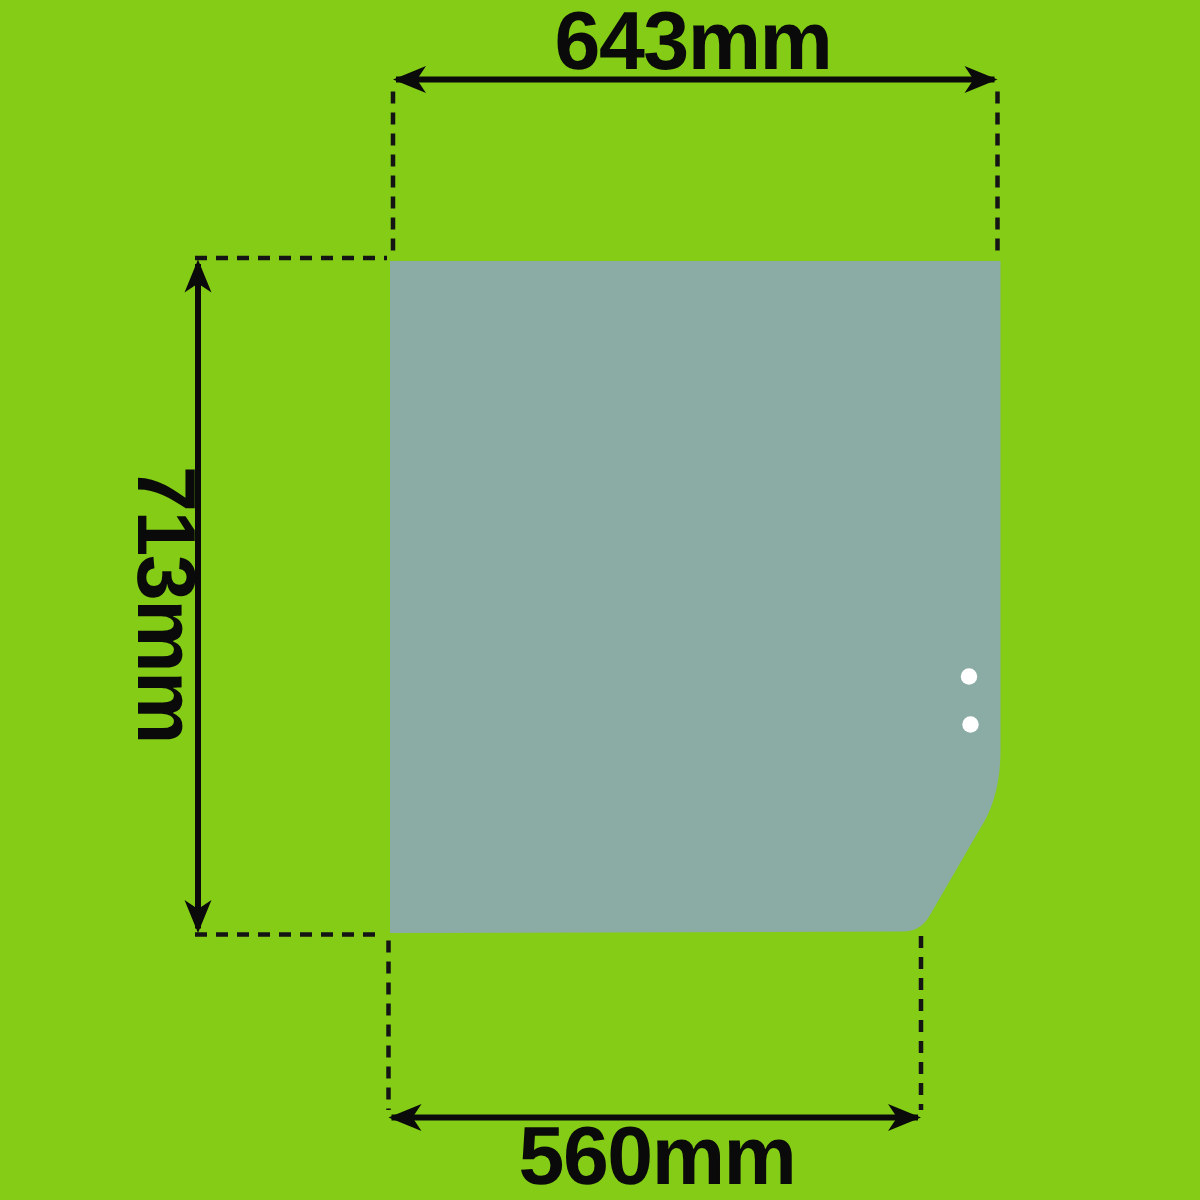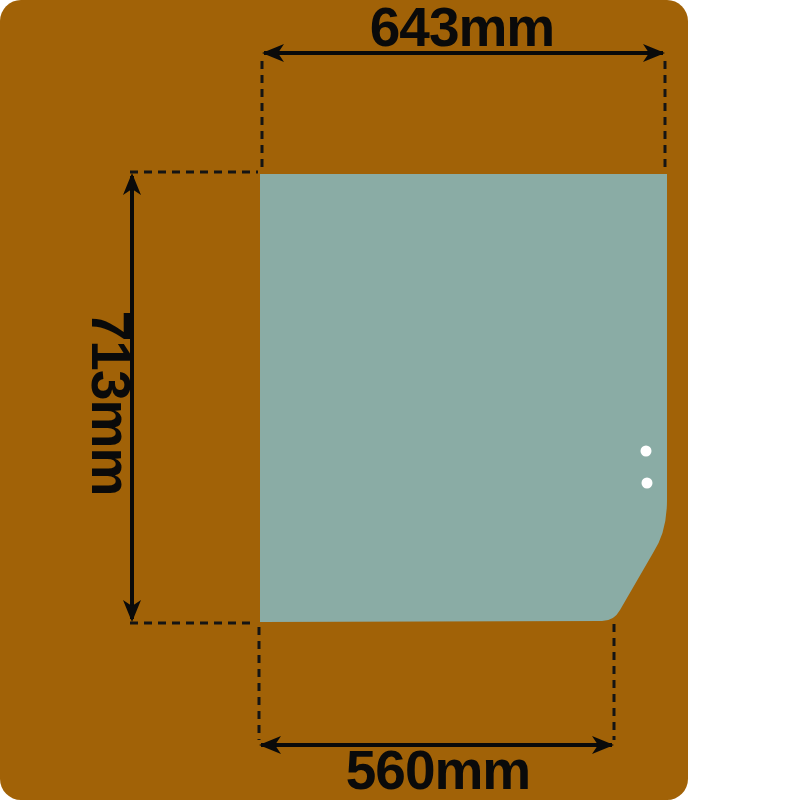--- a/index.html
+++ b/index.html
@@ -2,26 +2,25 @@
 <html><head>
 <meta charset="utf-8">
 <style>
   html, body {
     margin: 0;
     padding: 0;
     background: #ffffff;
   }
   .canvas {
     position: relative;
-    width: 688px;
+    width: 800px;
     height: 800px;
-    background: #a16207;
+    background: #84cc16;
     overflow: hidden;
     font-family: "Liberation Sans", sans-serif;
-    border-radius: 21px;
   }
   svg { display: block; }
   .dim-text {
     font-family: "Liberation Sans", "DejaVu Sans", sans-serif;
     font-weight: 700;
     font-size: 55px;
     fill: #0a0a0a;
     letter-spacing: -1px;
   }
   .shaft {

